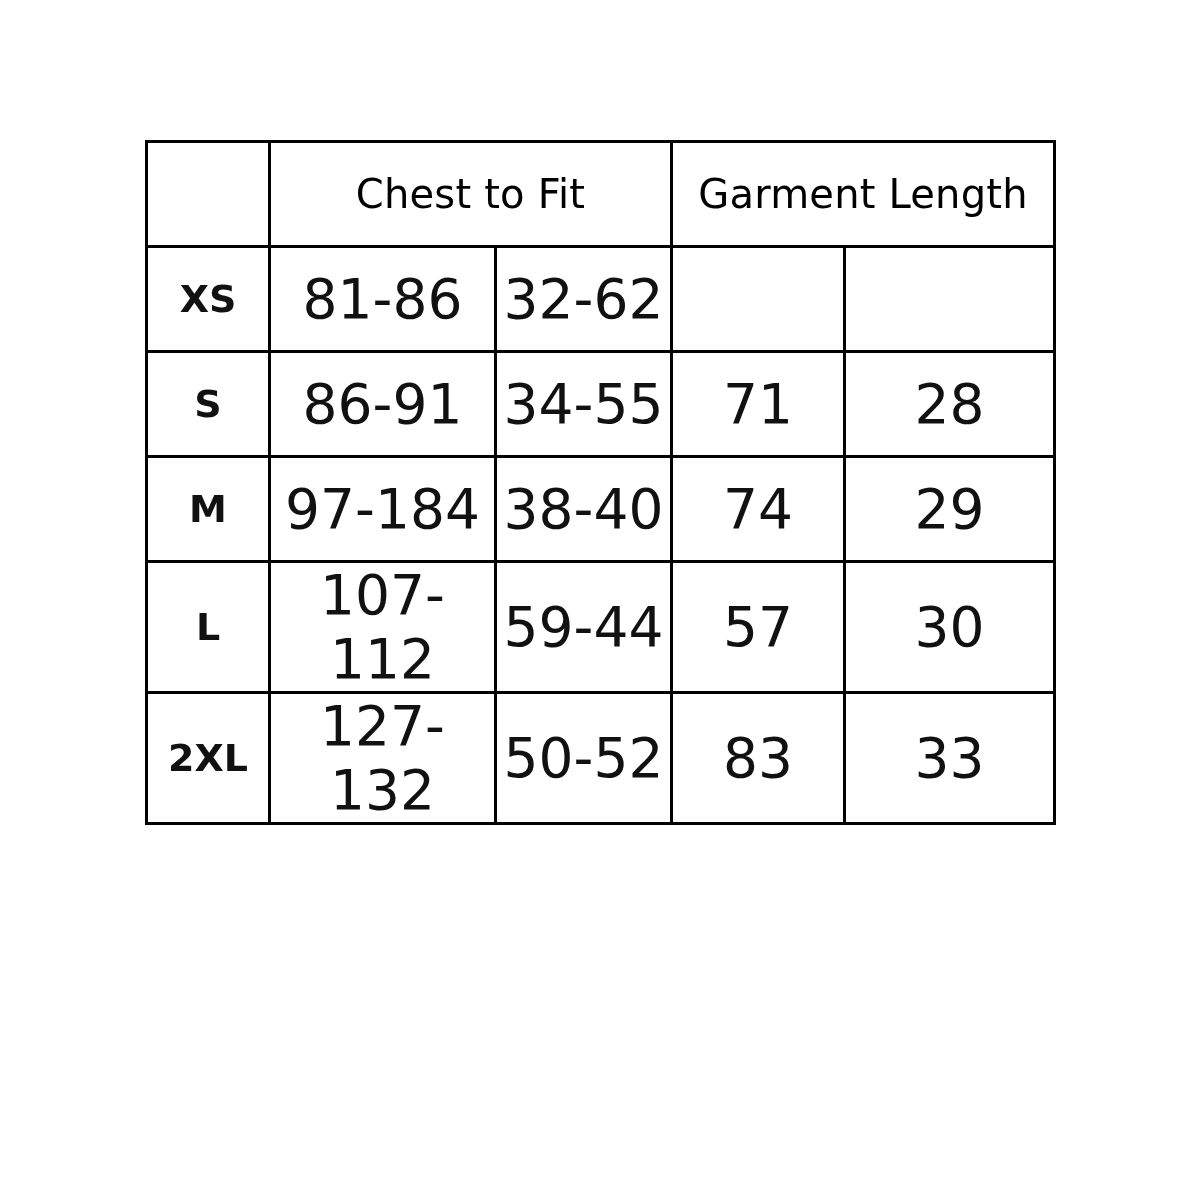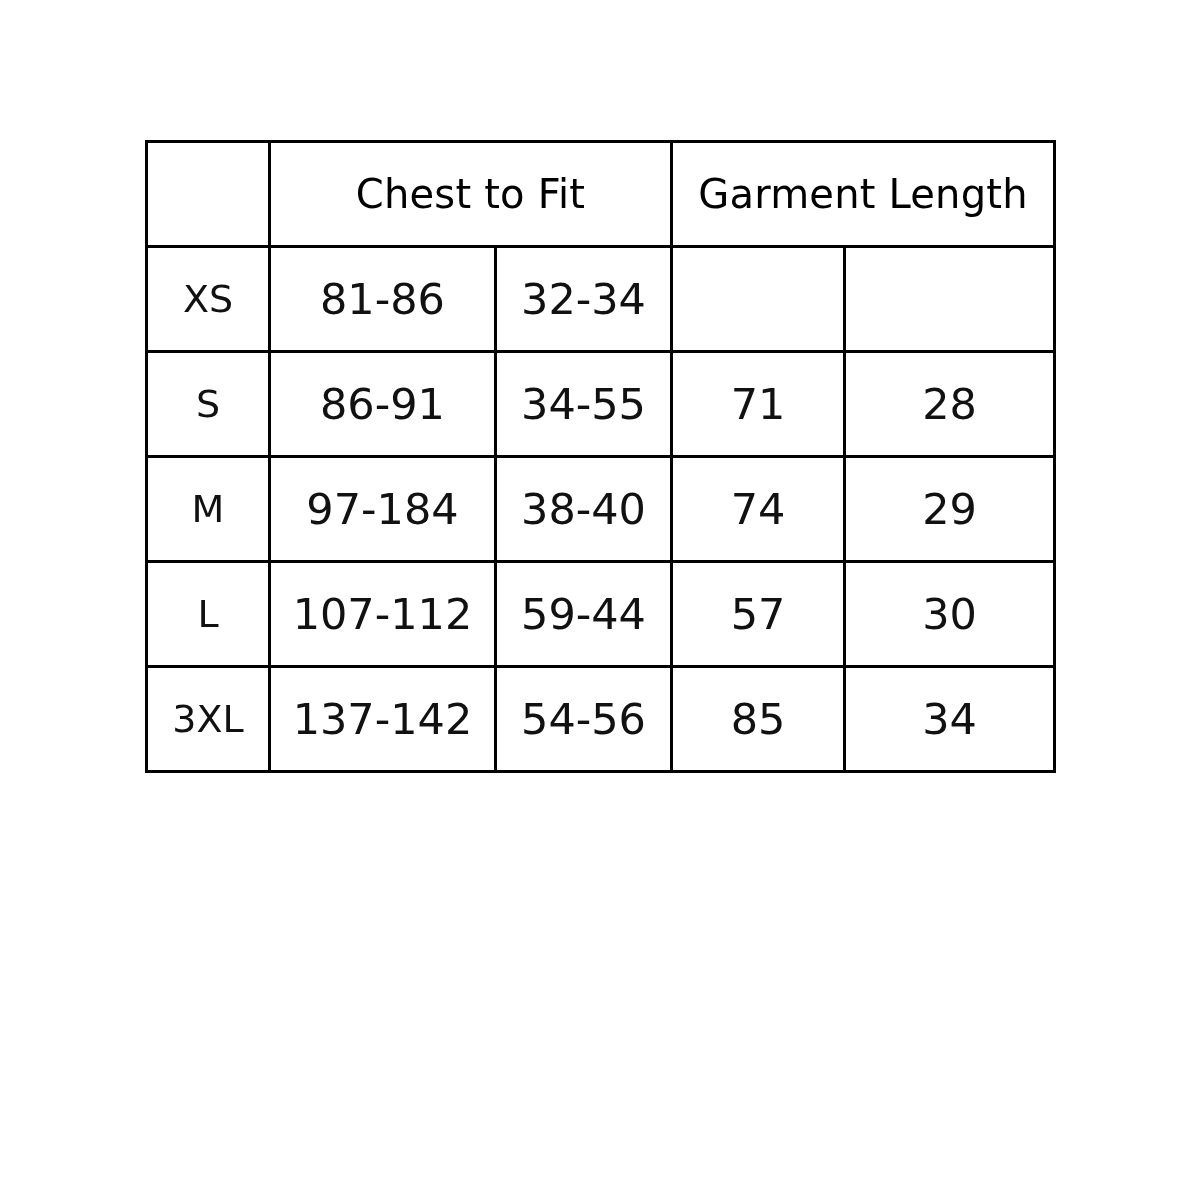--- a/index.html
+++ b/index.html
@@ -66,25 +66,25 @@
     font-size: 36px;
     color: #3a3a3a;
   }
   .unit-row td.corner-blank {
     border: none;
   }
 
   
   .data-row td {
     height: 102px;
-    font-size: 43px;
+    font-size: 55px;
     color: #111111;
   }
   .data-row td.size-label {
-    font-weight: normal;
+    font-weight: bold;
     font-size: 38px;
   }
   .data-row td.empty-cell {
     font-size: 41px;
   }
 </style>
 </head>
 <body>
 
 <div class="table-wrap">
@@ -99,21 +99,21 @@
     <tbody>
       <tr class="group-head">
         <td class="corner-blank"></td>
         <td colspan="2">Chest to Fit</td>
         <td colspan="2">Garment Length</td>
       </tr>
 
       <tr class="data-row">
         <td class="size-label">XS</td>
         <td>81-86</td>
-        <td>32-34</td>
+        <td>32-62</td>
         <td class="empty-cell"></td>
         <td class="empty-cell"></td>
       </tr>
 
       <tr class="data-row">
         <td class="size-label">S</td>
         <td>86-91</td>
         <td>34-55</td>
         <td>71</td>
         <td>28</td>
@@ -129,23 +129,23 @@
 
       <tr class="data-row">
         <td class="size-label">L</td>
         <td>107-112</td>
         <td>59-44</td>
         <td>57</td>
         <td>30</td>
       </tr>
 
 
+      <tr class="data-row">
+        <td class="size-label">2XL</td>
+        <td>127-132</td>
+        <td>50-52</td>
+        <td>83</td>
+        <td>33</td>
+      </tr>
 
-      <tr class="data-row">
-        <td class="size-label">3XL</td>
-        <td>137-142</td>
-        <td>54-56</td>
-        <td>85</td>
-        <td>34</td>
-      </tr>
     </tbody>
   </table>
 </div>
 
 </body></html>

